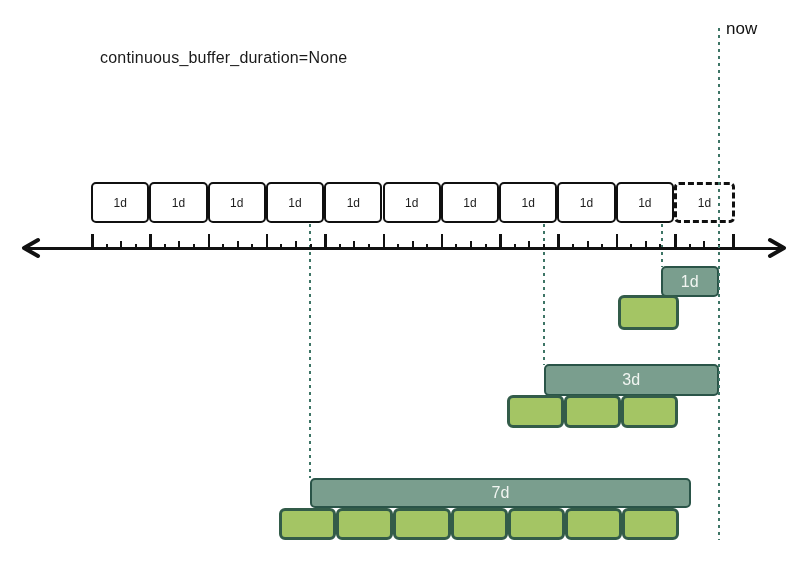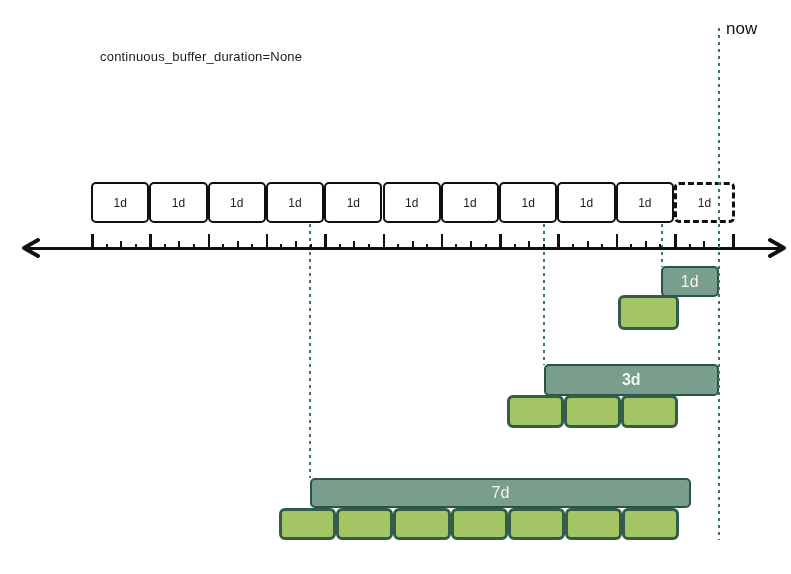--- a/index.html
+++ b/index.html
@@ -5,21 +5,21 @@
   html,body{margin:0;padding:0;background:#ffffff;}
   #canvas{
     position:relative;
     width:791px;height:574px;
     background:#ffffff;
     font-family:"Liberation Sans","DejaVu Sans",sans-serif;
     overflow:hidden;
   }
   .title{
     position:absolute;left:100px;top:49px;
-    font-size:13px;color:#1a1a1a;letter-spacing:0.2px;
+    font-size:16px;color:#1a1a1a;letter-spacing:0.2px;
   }
   .now-label{
     position:absolute;left:726px;top:19px;
     font-size:17px;color:#111111;
   }
   .guide{
     position:absolute;width:2px;
     background-image:repeating-linear-gradient(to bottom,#3E7566 0px,#3E7566 3.5px,transparent 3.5px,transparent 7px);
   }
   .guide.front{z-index:6;}
@@ -150,21 +150,21 @@
       <div class="tick" style="left: 732.3px; top: 233.5px; height: 16px; width: 2.5px;"></div>
     </div>
 
   <div class="winbar" style="left:661px;top:266px;width:57.5px;height:31px;">
     <span>1d</span>
   </div>
   <div id="runs-1d">
       <div class="runbox" style="left: 618px; top: 295px; width: 61px; height: 35px;"></div>
     </div>
 
-  <div class="winbar" style="left:544px;top:364px;width:174.5px;height:32px;font-weight:bold;">
+  <div class="winbar" style="left:544px;top:364px;width:174.5px;height:32px;">
     <span>3d</span>
   </div>
   <div id="runs-3d">
       <div class="runbox" style="left: 507px; top: 395px; width: 57px; height: 33px;"></div>
       <div class="runbox" style="left: 564px; top: 395px; width: 57px; height: 33px;"></div>
       <div class="runbox" style="left: 621px; top: 395px; width: 57px; height: 33px;"></div>
     </div>
 
   <div class="winbar" style="left:310px;top:478px;width:381px;height:30px;">
     <span>7d</span>

